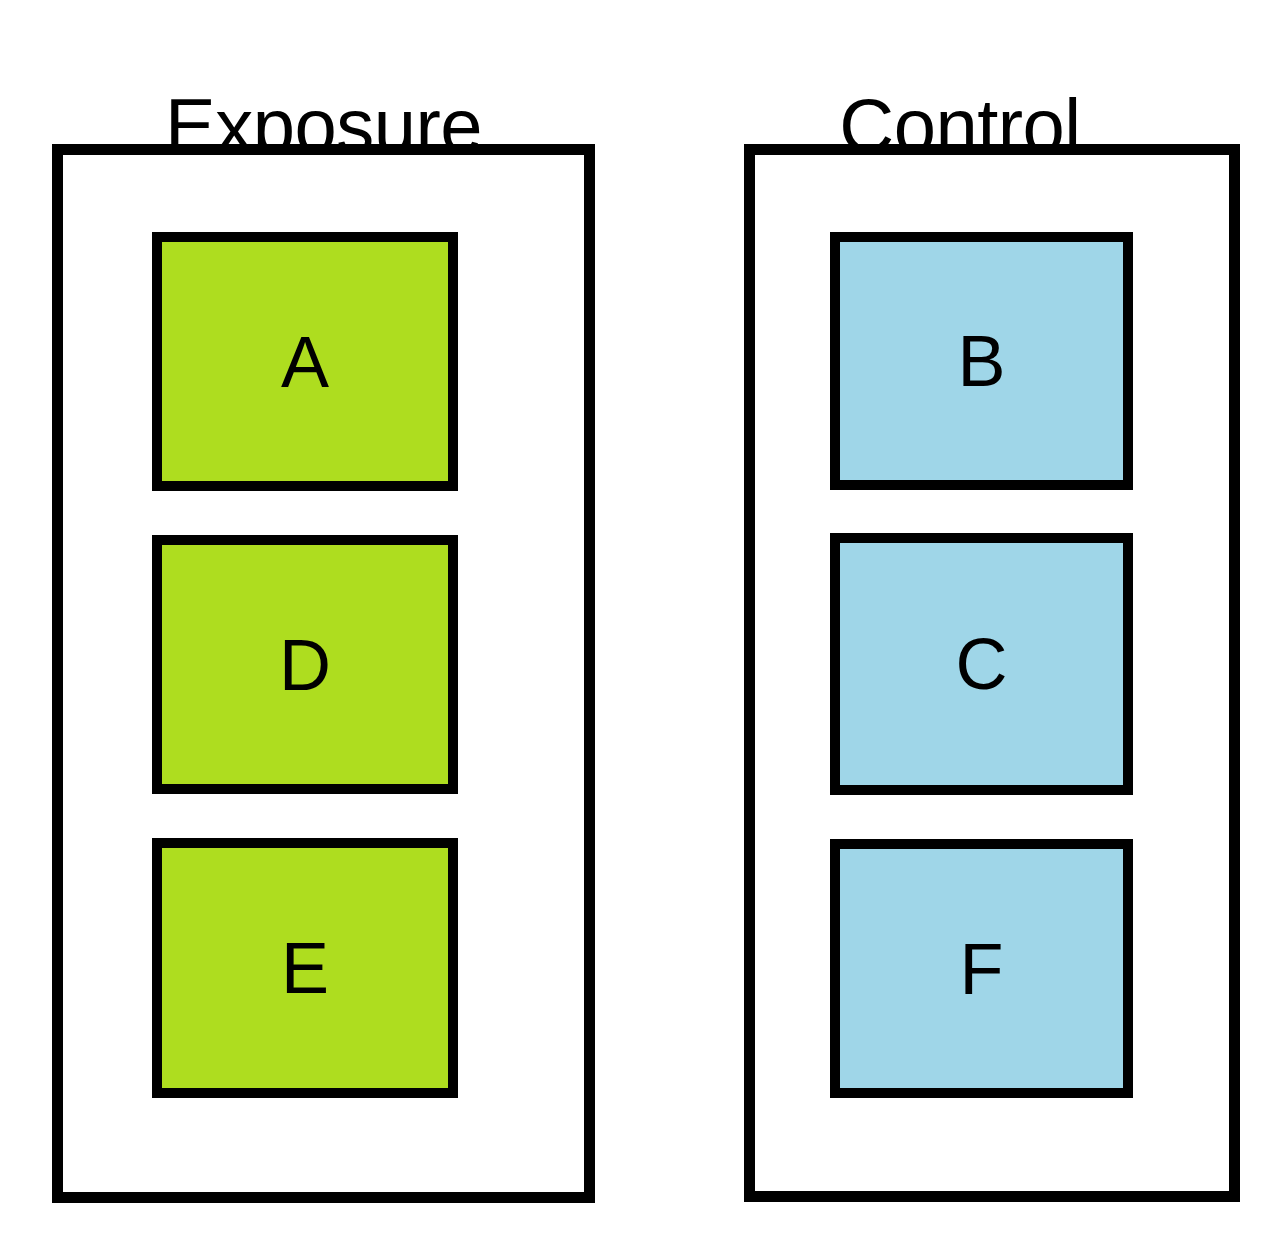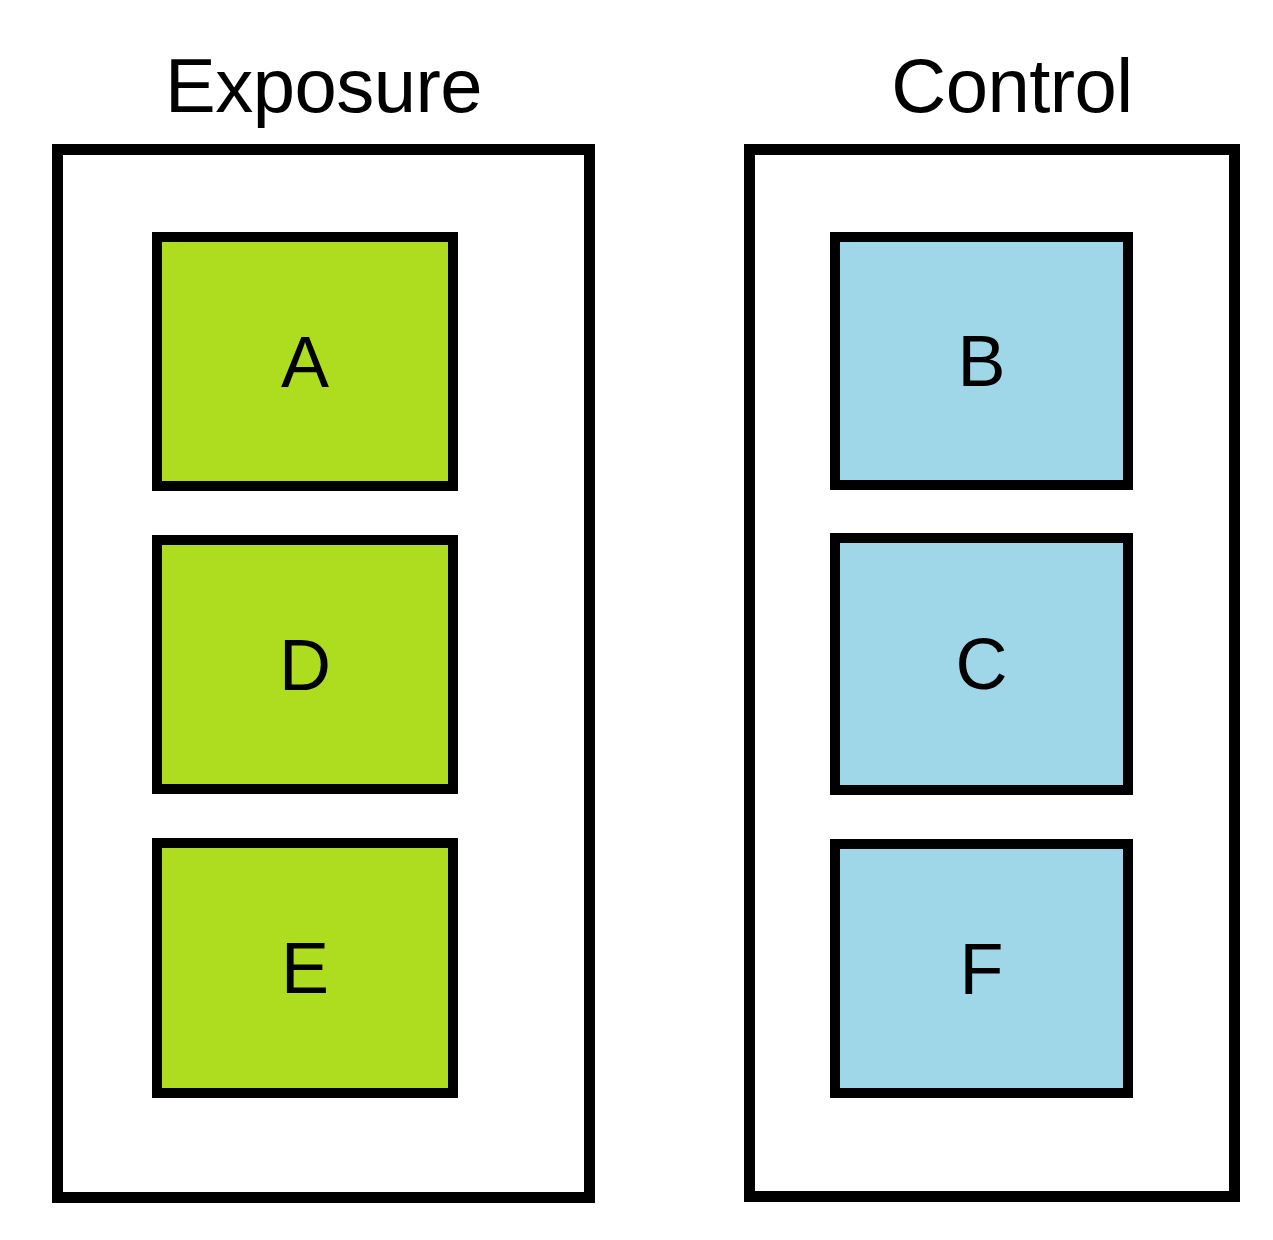--- a/index.html
+++ b/index.html
@@ -20,20 +20,21 @@
   .group-title {
     position: absolute;
     font-family: "Liberation Sans", sans-serif;
     font-size: 76px;
     line-height: 1;
     font-weight: 400;
     color: #000000;
     letter-spacing: -0.5px;
     white-space: nowrap;
     text-align: center;
+    margin-top: 40px;
   }
 
   
   .group-box {
     position: absolute;
     box-sizing: border-box;
     border: 11px solid #000000;
     background: #ffffff;
   }
 
@@ -69,21 +70,21 @@
   </div>
 
   <div class="unit-box" style="left:152px; top:535px; width:306px; height:259px; background:#AEDD1F;">
     <span class="unit-label">D</span>
   </div>
 
   <div class="unit-box" style="left:152px; top:838px; width:306px; height:260px; background:#AEDD1F;">
     <span class="unit-label">E</span>
   </div>
 
-  <div class="group-title" style="left:764px; top:48px; width:496px;">Control</div>
+  <div class="group-title" style="left:712px; top:48px; width:496px;">Control</div>
 
   <div class="group-box" style="left:744px; top:144px; width:496px; height:1058px;"></div>
 
   <div class="unit-box" style="left:830px; top:232px; width:303px; height:258px; background:#9FD6E8;">
     <span class="unit-label">B</span>
   </div>
 
   <div class="unit-box" style="left:830px; top:533px; width:303px; height:262px; background:#9FD6E8;">
     <span class="unit-label">C</span>
   </div>

